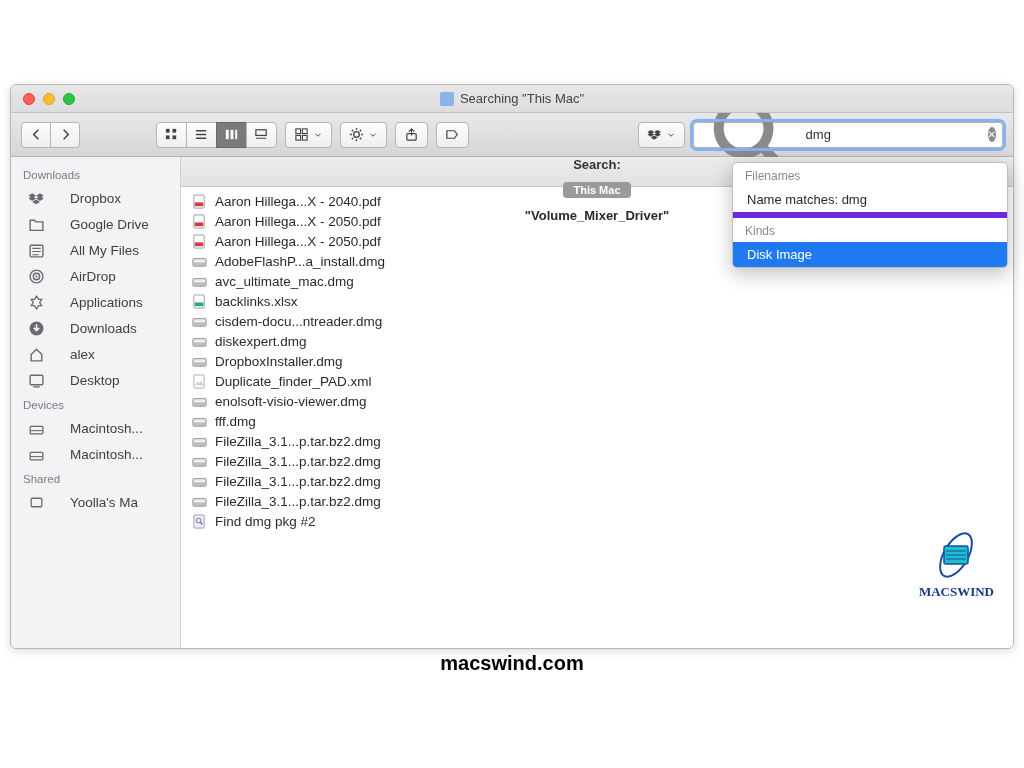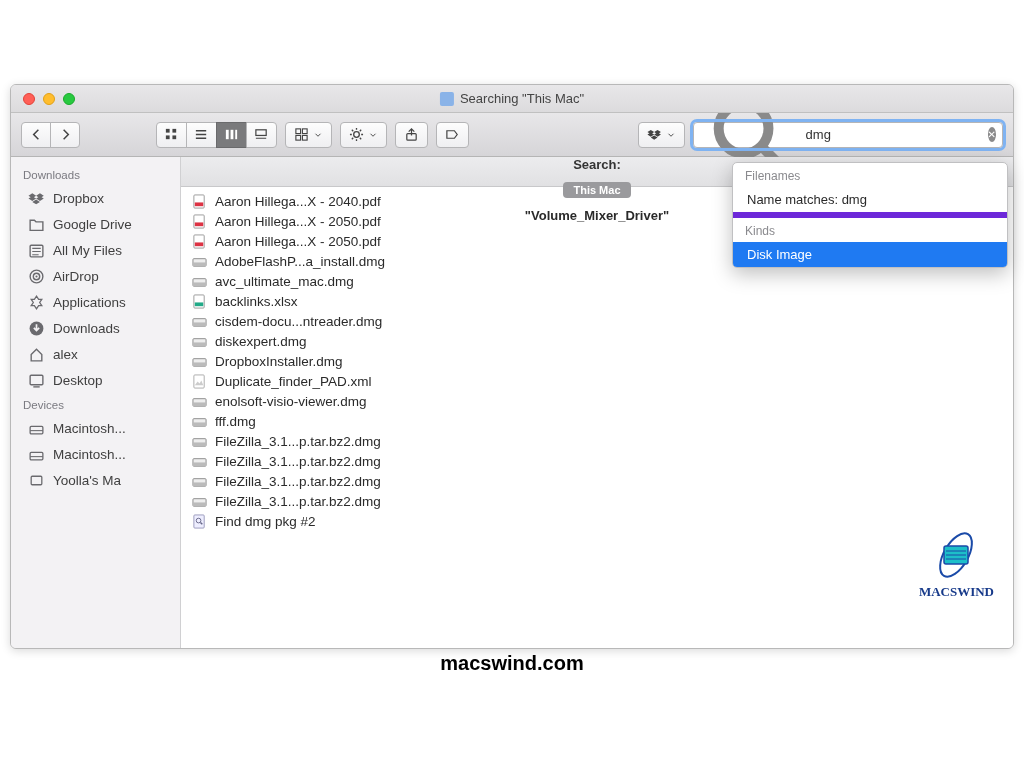--- a/index.html
+++ b/index.html
@@ -124,21 +124,21 @@
     overflow-y:auto;
     padding:6px 0 0 0;
     font-size:13.5px;
   }
   .sidebar .section-header {
     color:#7a7a80;
     font-size:11.5px;
     padding:6px 12px 4px 12px;
   }
   .sidebar .item {
-    display:flex; align-items:center; gap:8px;
+    display:flex; align-items:center; gap:25px;
     padding:4px 8px 4px 16px;
     color:#404040;
     cursor:default;
   }
   .sidebar .item .ic { width:18px;height:18px;display:flex;align-items:center;justify-content:center;color:#6a6a6e;}
   .sidebar .item .ic svg{width:17px;height:17px;}
   .sidebar .item .eject { margin-left:auto; color:#8a8a8a; font-size:11px;}
   .main {
     flex:1;
     background:#fff;
@@ -534,20 +534,21 @@
           </div>
           <div class="item">
             <span class="ic">
               <svg viewBox="0 0 16 16">
                 <use href="#i-disk"></use>
               </svg>
             </span>
             <span>Macintosh...</span>
           </div>
         </div>
+      <div class="section-header">Shared</div>
       <div id="shared-list">
           <div class="item">
             <span class="ic">
               <svg viewBox="0 0 16 16">
                 <use href="#i-shared"></use>
               </svg>
             </span>
             <span>Yoolla's Ma</span>
           </div>
         </div>

